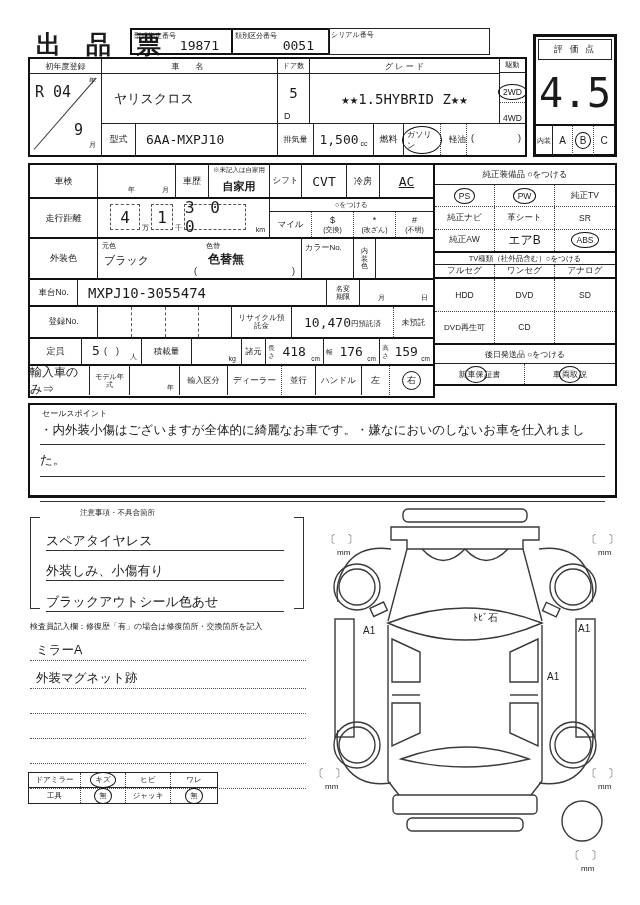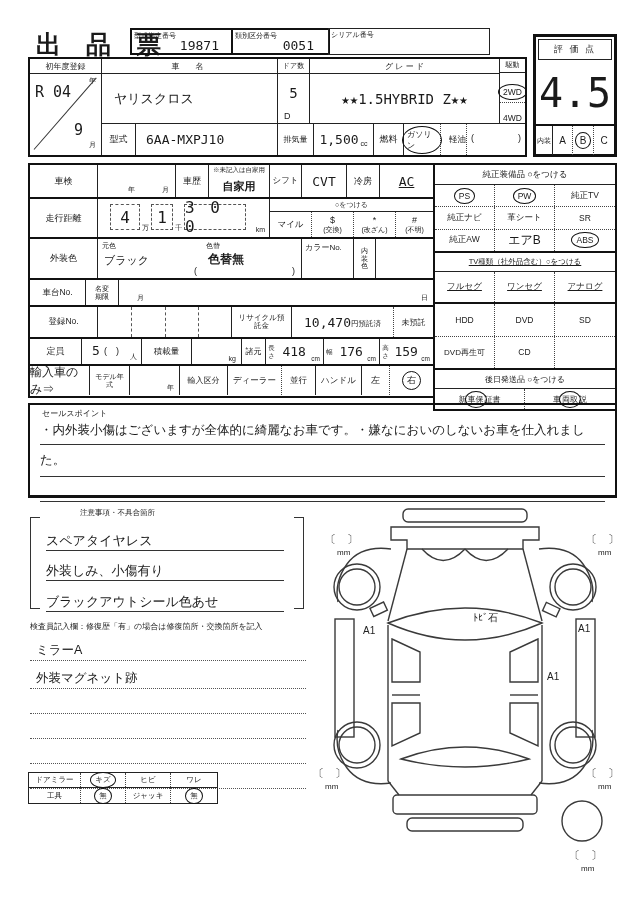--- a/index.html
+++ b/index.html
@@ -183,21 +183,22 @@
         <span class="a" style="right:6px;bottom:2px;font-size:9px;">)</span>
       </div>
       <div class="cell br" style="width:52px;">
         <span class="a lbl" style="left:3px;top:3px;">カラーNo.</span>
       </div>
       <div class="cell cen wrap br" style="width:22px;font-size:7px;padding:0 4px;">内装色</div>
       <div class="cell" style="flex:1;"></div>
     </div>
 
     <div class="row bb2" style="height:27px;">
-      <div class="cell cen br" style="width:56px;font-size:8.5px;">車台No.</div>
+      <div class="cell cen br" style="width:48px;font-size:8.5px;">車台No.</div>
+      <div class="cell br num" style="width:249px;display:flex;align-items:center;padding-left:10px;font-size:14px;">MXPJ10-3055474</div>
       <div class="cell cen wrap br" style="width:33px;font-size:7px;padding:0 8px;">名変期限</div>
       <div class="cell" style="flex:1;">
         <span class="a lbl7" style="left:18px;bottom:2px;">月</span>
         <span class="a lbl7" style="right:5px;bottom:2px;">日</span>
       </div>
     </div>
 
     <div class="row bb2" style="height:32px;">
       <div class="cell cen br" style="width:68px;font-size:8.5px;">登録No.</div>
       <div class="cell dashr" style="width:34px;"></div>
@@ -291,21 +292,21 @@
           </div>
         <div class="cell cen dr" style="width:60px;">
             <span style="font-size:12px;">エアB</span>
           </div>
         <div class="cell cen" style="flex:1;">
             <span style="font-size:8.5px;" class="circ">ABS</span>
           </div>
       </div>
     </div>
 
-    <div class="b2 col" style="height:53px;margin-top:-2px;text-decoration:underline;">
+    <div class="b2 col" style="height:28px;margin-top:-2px;">
       <div class="cen bb" style="height:18px;font-size:7.5px;">TV種類（社外品含む）○をつける</div>
       <div class="row" style="flex:1;">
         <div class="cell cen dr" style="width:60px;font-size:8.5px;">フルセグ</div>
         <div class="cell cen dr" style="width:60px;font-size:8.5px;">ワンセグ</div>
         <div class="cell cen" style="flex:1;font-size:8.5px;">アナログ</div>
       </div>
     </div>
 
     <div class="b2 col" style="height:68px;margin-top:-2px;">
       <div class="row" style="flex:1;border-bottom:1px dotted #444;">

